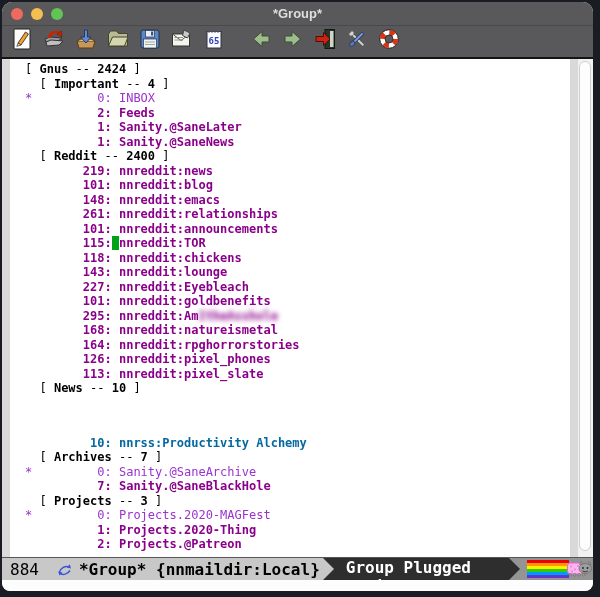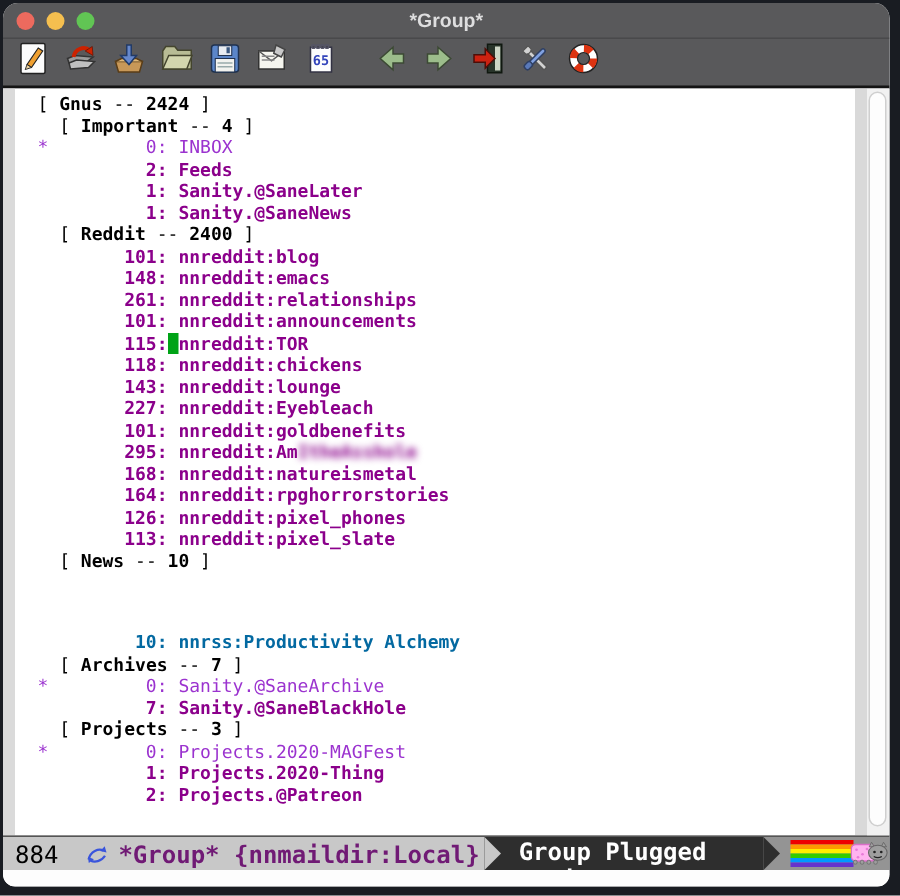--- a/index.html
+++ b/index.html
@@ -49,21 +49,21 @@
                   background:#fdfdfd; border:1px solid #cfcfcf; border-radius:7px; }
 
   
   .modeline { flex:0 0 23px; height:23px; display:flex; align-items:stretch;
               font-size:16px; border-top:1px solid #555; background:#949494;
               overflow:hidden; }
   .ml-left { background:#c8c8c8; display:flex; align-items:center;
              padding-left:8px; color:#000; }
   .ml-pos { letter-spacing:0; }
   .ml-gnus-icon { margin:0 6px 0 14px; display:flex; align-items:center; }
-  .ml-buffer { color:#701a75; font-weight:bold; }
+  .ml-buffer { color:#000000; font-weight:bold; }
   .arrow { width:0; height:0; border-top:11px solid transparent;
            border-bottom:11px solid transparent; }
   .arrow1 { border-left:11px solid #c8c8c8; background:#2e2e2e; }
   .arrow2 { border-left:11px solid #2e2e2e; }
   .ml-dark { background:#2e2e2e; color:#fff; font-weight:bold; display:flex;
              padding:0 12px 0 6px; }
   .ml-nyan { flex:1 1 auto; display:flex; align-items:center; padding-left:7px; }
   .rainbow { display:flex; flex-direction:column; width:42px; height:18px; }
   .rainbow .stripe { flex:1; }
   .nyan-cat { margin-left:-2px; display:flex; align-items:center; }
@@ -187,20 +187,21 @@
   <div class="content">
     <div class="fringe"></div>
     <div class="textarea">
         <div class="line topic"><span>[ </span><span class="b">Gnus</span><span> -- </span><span class="b">2424</span><span> ]</span></div>
         <div class="line topic"><span>  [ </span><span class="b">Important</span><span> -- </span><span class="b">4</span><span> ]</span></div>
         <div class="line empty"><span>*         0:</span> <span>INBOX</span></div>
         <div class="line unread"><span>          2:</span> <span>Feeds</span></div>
         <div class="line unread"><span>          1:</span> <span>Sanity.@SaneLater</span></div>
         <div class="line unread"><span>          1:</span> <span>Sanity.@SaneNews</span></div>
         <div class="line topic"><span>  [ </span><span class="b">Reddit</span><span> -- </span><span class="b">2400</span><span> ]</span></div>
+        <div class="line unread"><span>        219:</span> <span>nnreddit:news</span></div>
         <div class="line unread"><span>        101:</span> <span>nnreddit:blog</span></div>
         <div class="line unread"><span>        148:</span> <span>nnreddit:emacs</span></div>
         <div class="line unread"><span>        261:</span> <span>nnreddit:relationships</span></div>
         <div class="line unread"><span>        101:</span> <span>nnreddit:announcements</span></div>
         <div class="line unread"><span>        115:</span><span class="cursor"> </span><span>nnreddit:TOR</span></div>
         <div class="line unread"><span>        118:</span> <span>nnreddit:chickens</span></div>
         <div class="line unread"><span>        143:</span> <span>nnreddit:lounge</span></div>
         <div class="line unread"><span>        227:</span> <span>nnreddit:Eyebleach</span></div>
         <div class="line unread"><span>        101:</span> <span>nnreddit:goldbenefits</span></div>
         <div class="line unread"><span>        295:</span> <span>nnreddit:Am</span><span class="blurred">ItheAsshole</span></div>

